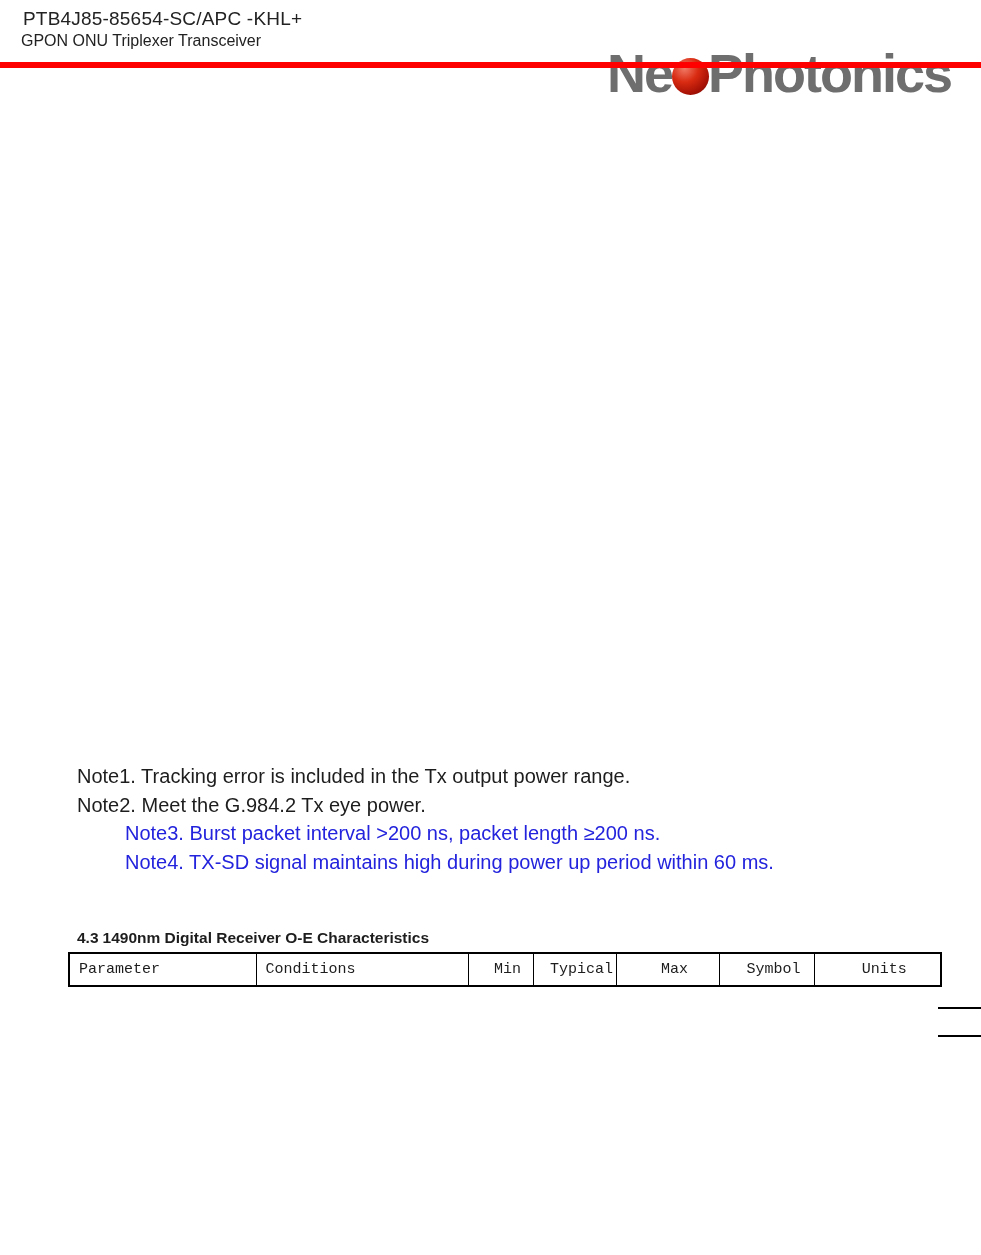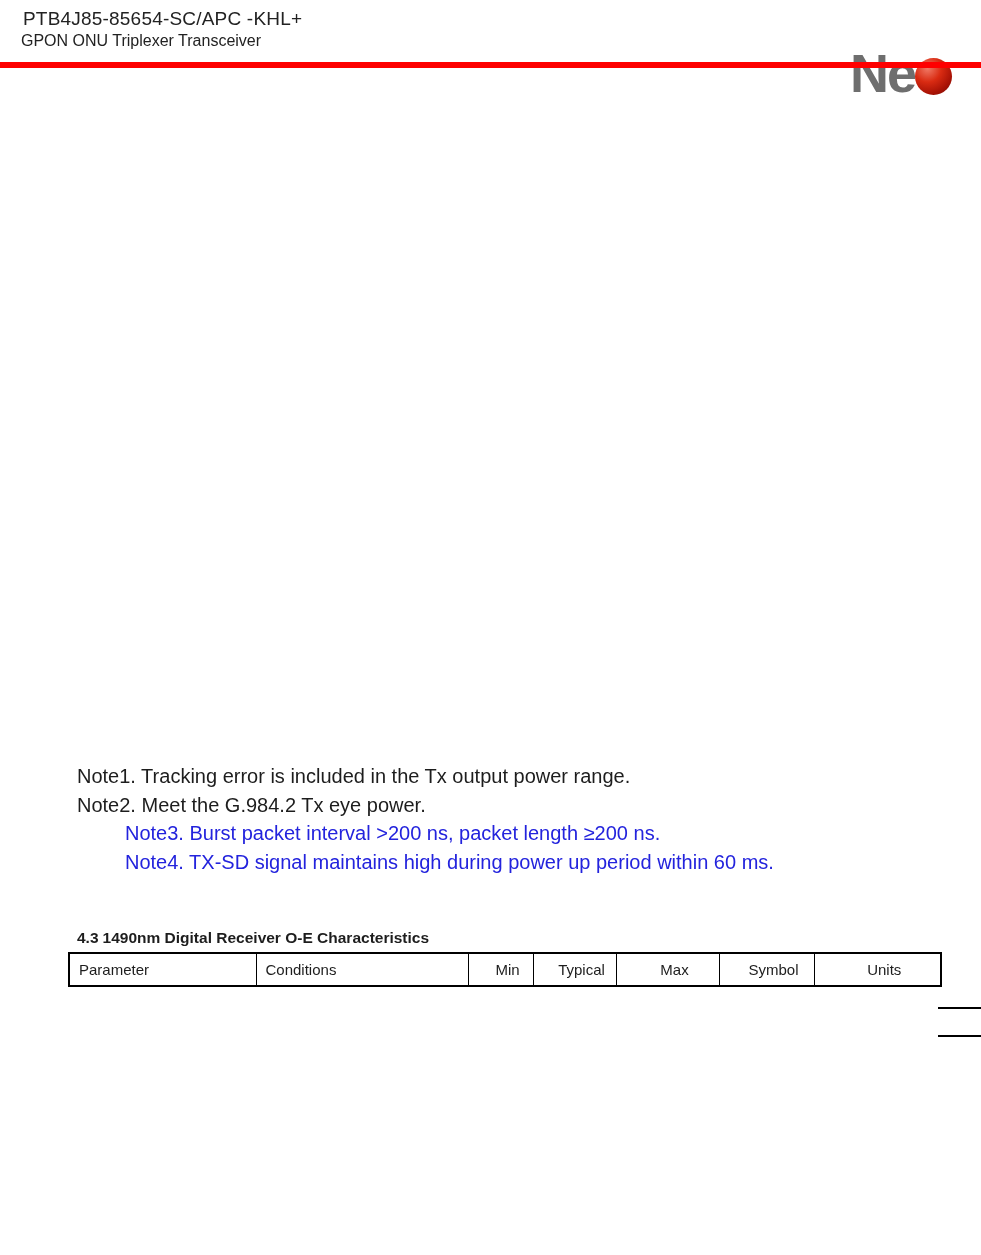--- a/index.html
+++ b/index.html
@@ -26,21 +26,21 @@
   .red-rule{position:absolute;left:0;top:62px;width:981px;height:6px;background:#fe0000;}
   
   table.spec{position:absolute;border-collapse:collapse;table-layout:fixed;background:#fff;}
   #table1{left:68px;top:132px;}
   #table2{left:68px;top:952px;}
   table.spec td,table.spec th{
     border:1px solid var(--border);
     font-size:15px;font-weight:normal;
     overflow:hidden;color:var(--ink);
   }
-  table.spec{border:2px solid var(--border);}
+  table.spec{border:2px solid var(--border);font-family:Liberation Mono, monospace;}
   .c-left{text-align:justify;padding:3px 8px 2px 9px;line-height:26px;}
   .c-val{text-align:center;padding:3px 2px 2px 16px;line-height:26px;}
   .va-m{vertical-align:middle;}
   th.c-left{text-align:left;}
   .blue{color:var(--blue);margin-left:48px;}
   
   .notes{position:absolute;left:77px;top:762px;}
   .note-line{font-size:20px;line-height:28.5px;white-space:nowrap;}
   .section-heading{position:absolute;left:77px;top:929px;font-size:15.5px;font-weight:bold;white-space:nowrap;}
   .section-heading .sec-title{margin-left:4px;}
@@ -48,20 +48,21 @@
   .artifact-line{position:absolute;height:2px;background:#000;}
 </style>
 </head>
 <body>
 
 <div class="hdr-title">PTB4J85-85654-SC/APC -KHL+</div>
 <div class="hdr-sub">GPON ONU Triplexer Transceiver</div>
 <div class="logo">
   <span class="logo-txt" style="color: rgb(110, 110, 110);">Ne</span>
   <span class="logo-ball"></span>
+  <span class="logo-txt" style="color: rgb(110, 110, 110);">Photonics</span>
 </div>
 <div class="red-rule" style="background: rgb(254, 0, 0);"></div>
 
 <table class="spec" id="table1" style="width: 881px;">
     <colgroup>
       <col style="width: 200px;">
       <col style="width: 197px;">
       <col style="width: 75px;">
       <col style="width: 73px;">
       <col style="width: 77px;">

